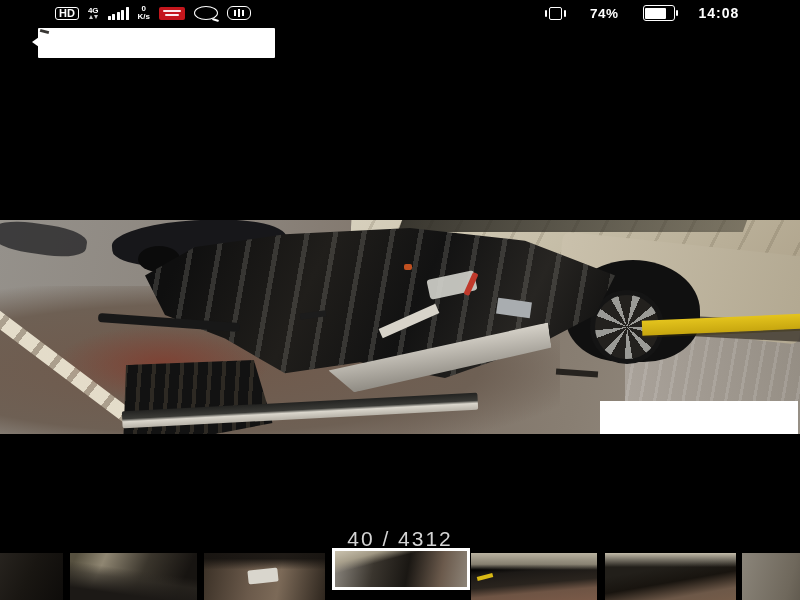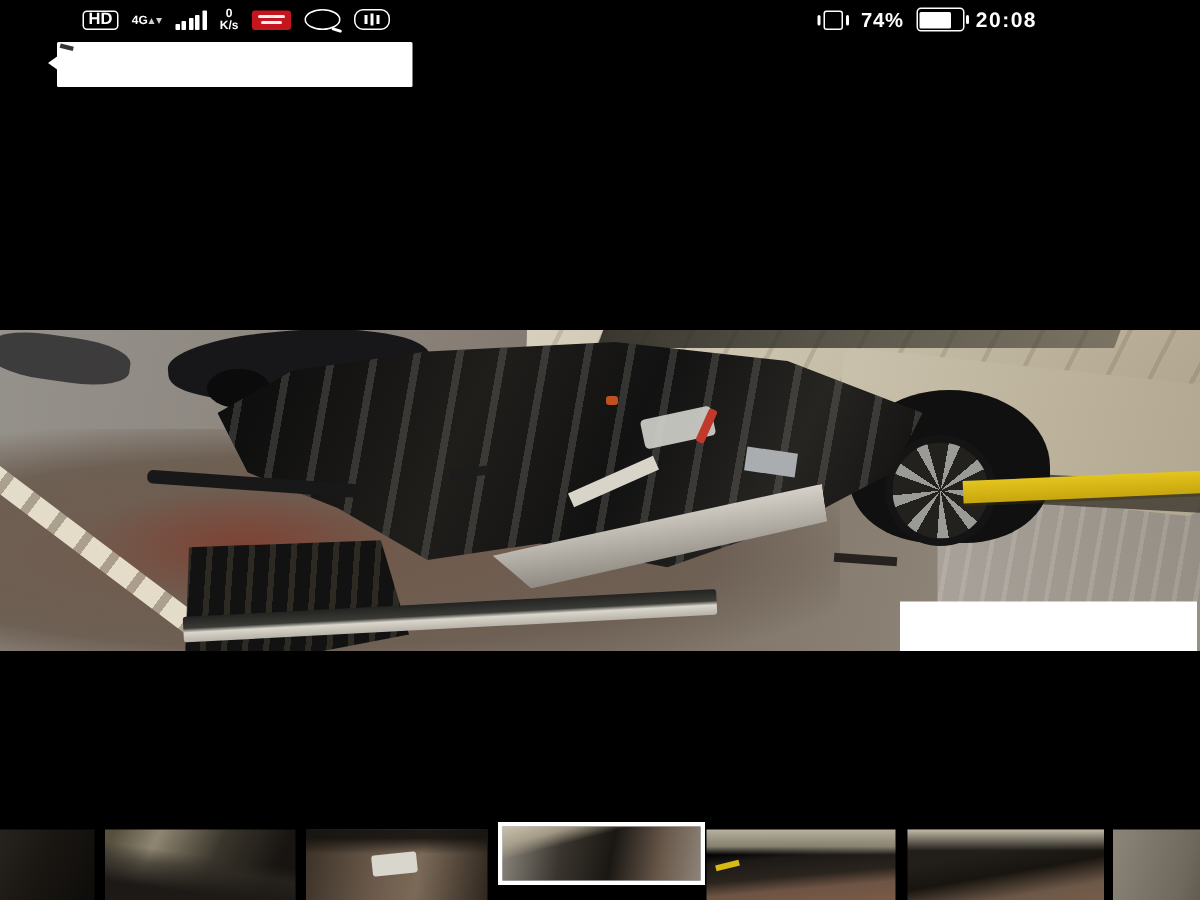--- a/index.html
+++ b/index.html
@@ -2,23 +2,23 @@
 <html><head>
 <meta charset="utf-8">
 <style>
   html,body{margin:0;padding:0;background:#000;}
   .screen{position:relative;width:800px;height:600px;background:#000;overflow:hidden;
           font-family:"Liberation Sans",sans-serif;color:#fff;}
 
   
   .statusbar{position:absolute;left:0;top:0;width:800px;height:26px;}
   .sb-left{position:absolute;left:55px;top:3px;display:flex;align-items:center;gap:9px;height:20px;}
-  .sb-right{position:absolute;left:545px;top:3px;display:flex;align-items:center;gap:8px;height:20px;}
+  .sb-right{position:absolute;left:545px;top:3px;display:flex;align-items:center;gap:24px;height:20px;}
   .hd{border:1.5px solid #fff;border-radius:3px;font-size:11px;font-weight:bold;padding:1px 3px;line-height:9px;}
-  .net{display:flex;flex-direction:row;align-items:center;line-height:7px;}
+  .net{display:flex;flex-direction:column;align-items:center;line-height:7px;}
   .net-type{font-size:8px;font-weight:bold;}
   .net-arrows{display:flex;gap:1px;margin-top:1px;}
   .net-arrows i{display:block;width:0;height:0;border-left:2px solid transparent;border-right:2px solid transparent;}
   .net-arrows i.up{border-bottom:4px solid #cfcfcf;}
   .net-arrows i.dn{border-top:4px solid #cfcfcf;}
   .bars{display:flex;align-items:flex-end;gap:1.5px;height:13px;}
   .bars i{display:block;width:3px;background:#fff;border-radius:0.5px;}
   .bars i:nth-child(1){height:4px;}.bars i:nth-child(2){height:6px;}
   .bars i:nth-child(3){height:8px;}.bars i:nth-child(4){height:10px;}.bars i:nth-child(5){height:13px;}
   .speed{display:flex;flex-direction:column;align-items:center;line-height:8px;font-size:8px;font-weight:bold;}
@@ -165,21 +165,21 @@
           <i></i>
         </span>
     </div>
     <div class="sb-right">
       <span class="nfc"></span>
       <span class="pct">74%</span>
       <span class="batt">
           <i class="fill"></i>
           <i class="nub"></i>
         </span>
-      <span class="time">20:08</span>
+      <span class="time">14:08</span>
     </div>
   </div>
 
   <div class="banner">
     <i class="notch"></i>
     <i class="mark"></i>
   </div>
 
   <div class="photo">
     <div class="ph ph-brown"></div>
@@ -204,20 +204,21 @@
     <div class="ph ph-red2"></div>
     <div class="ph ph-bumper"></div>
     <div class="ph ph-blackstrip"></div>
     <div class="ph ph-undertray"></div>
     <div class="ph ph-sill"></div>
     <div class="ph ph-deb1"></div>
     <div class="ph ph-deb2"></div>
     <div class="ph ph-redact"></div>
   </div>
 
+  <div class="counter">40 / 4312</div>
 
   <div class="strip">
     <div class="th t1"></div>
     <div class="th t2"></div>
     <div class="th t3">
         <i class="obj"></i>
       </div>
     <div class="th t4"></div>
     <div class="th t5">
         <i class="y"></i>

